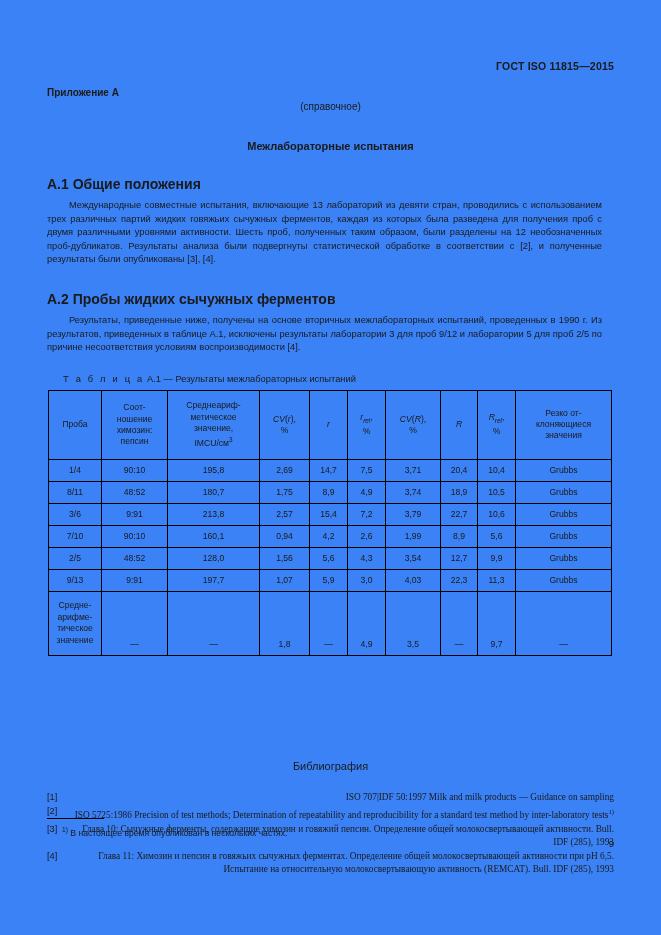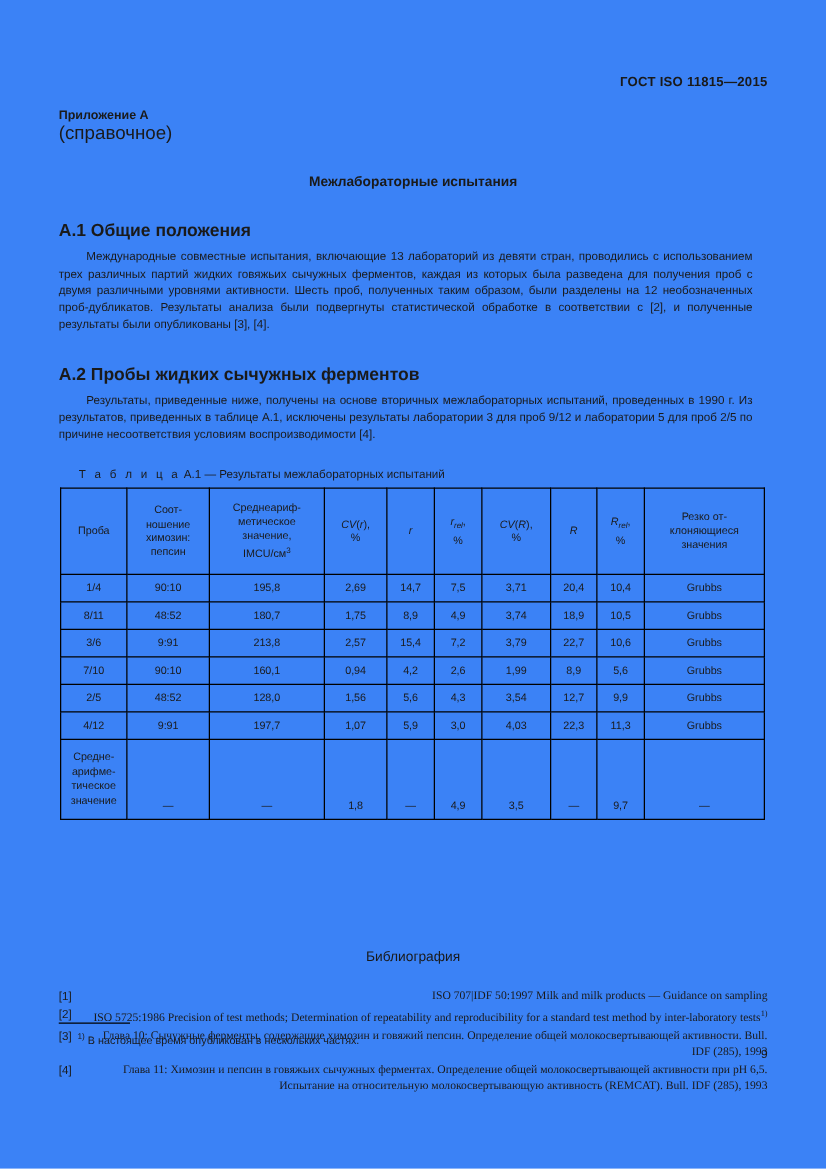--- a/index.html
+++ b/index.html
@@ -37,21 +37,22 @@
     white-space: nowrap;
   }
 
   
   .annex-title {
     font-size: 10px;
     font-weight: bold;
     line-height: 14px;
   }
   .annex-sub {
-    font-size: 15px;
+    text-align: center;
+    font-size: 10px;
     font-weight: normal;
     line-height: 14px;
   }
   .annex-heading {
     text-align: center;
     font-size: 11px;
     font-weight: bold;
     margin-top: 26px;
   }
 
@@ -294,21 +295,21 @@
           <td>128,0</td>
           <td>1,56</td>
           <td>5,6</td>
           <td>4,3</td>
           <td>3,54</td>
           <td>12,7</td>
           <td>9,9</td>
           <td>Grubbs</td>
         </tr>
         <tr>
-          <td>4/12</td>
+          <td>9/13</td>
           <td>9:91</td>
           <td>197,7</td>
           <td>1,07</td>
           <td>5,9</td>
           <td>3,0</td>
           <td>4,03</td>
           <td>22,3</td>
           <td>11,3</td>
           <td>Grubbs</td>
         </tr>

